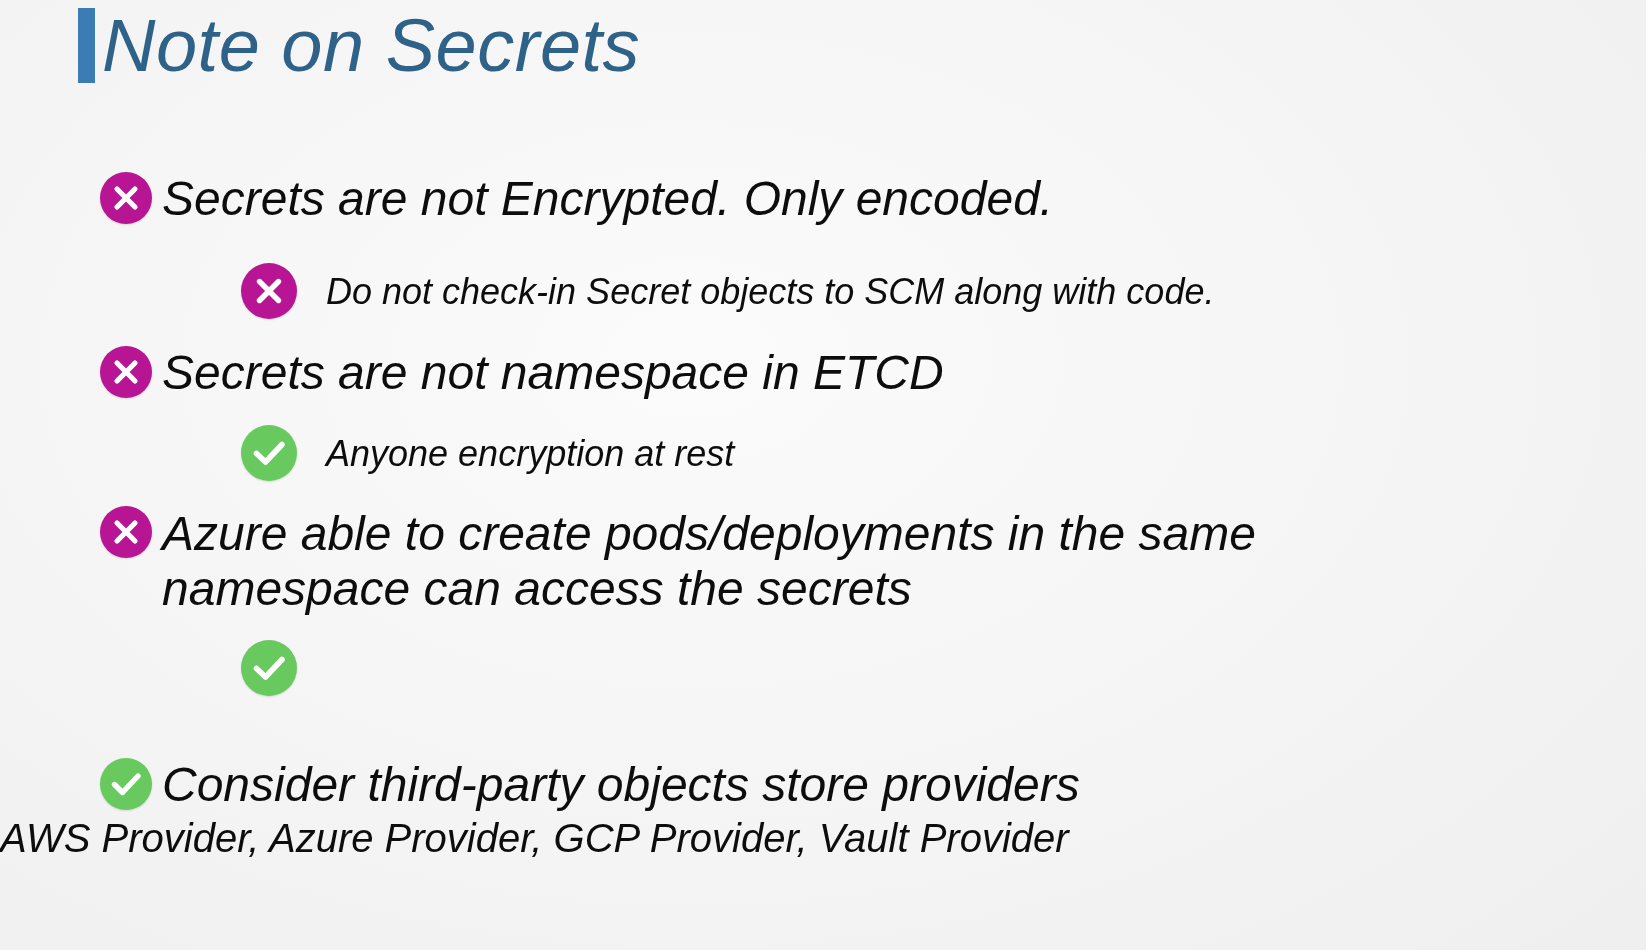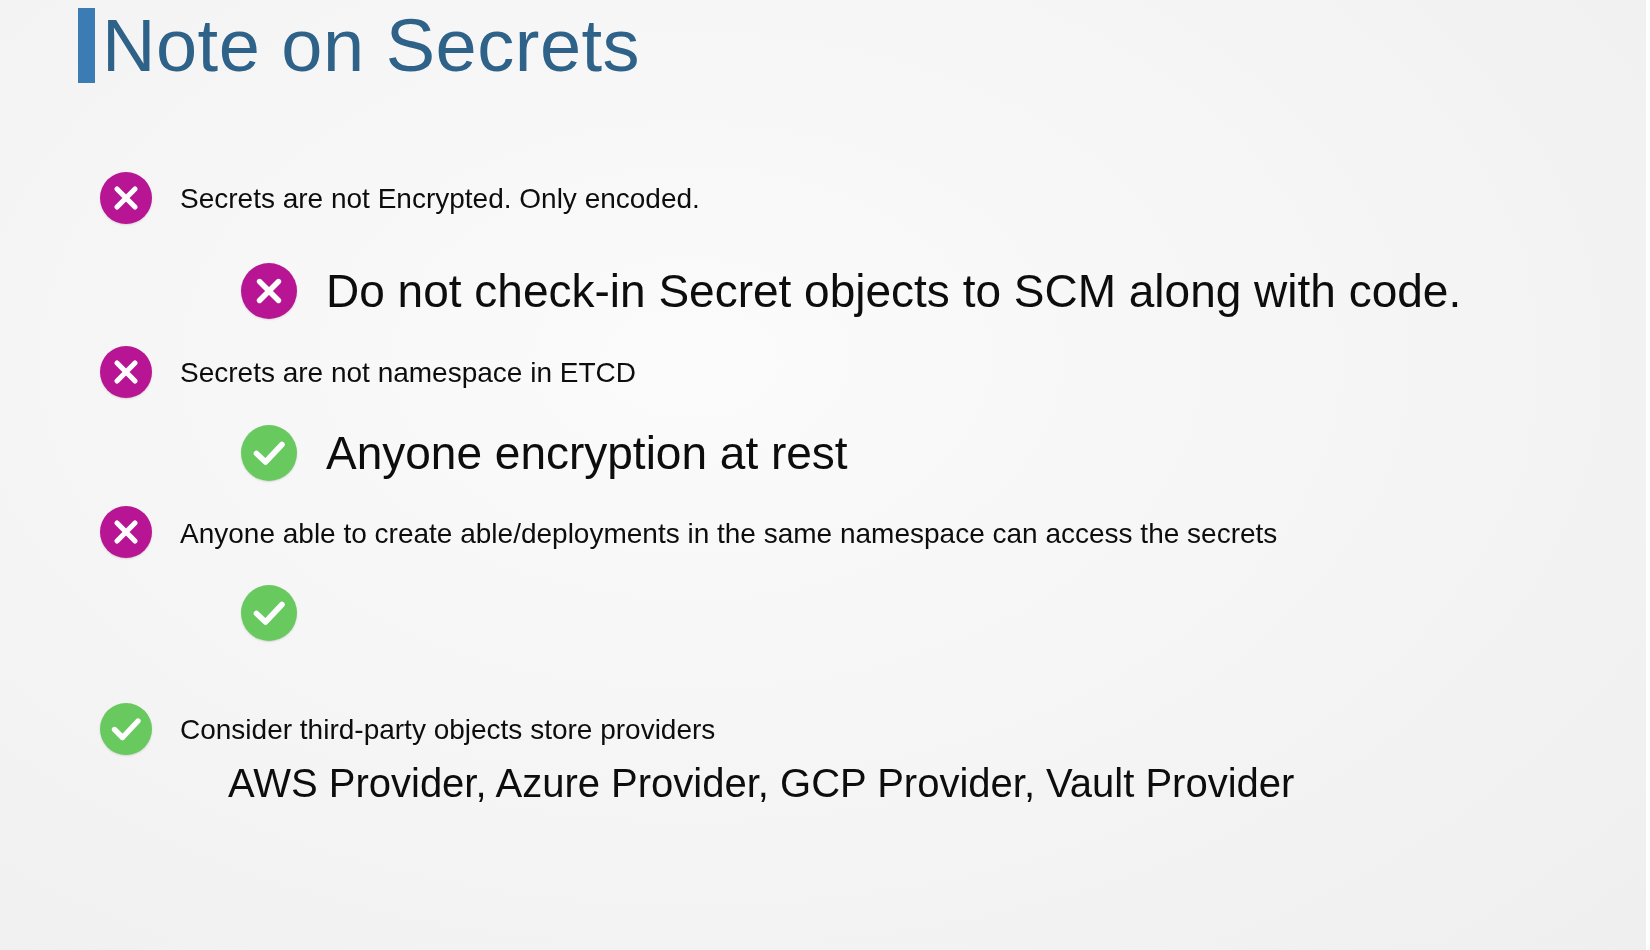--- a/index.html
+++ b/index.html
@@ -15,20 +15,21 @@
   }
 
   #slide {
     position: relative;
     width: 1646px;
     height: 950px;
     box-sizing: border-box;
     background:
       radial-gradient(ellipse 1400px 900px at 42% 38%, #fbfbfb 0%, #f5f5f5 48%, #eeeeee 100%);
     overflow: hidden;
+    font-style: italic;
   }
 
   
   .title-row {
     position: absolute;
     left: 78px;
     top: 8px;
     display: flex;
     align-items: center;
   }
@@ -75,29 +76,29 @@
 
   .txt {
     color: #0d0d0d;
     font-weight: 400;
   }
 
   
   .lvl1 { padding-left: 100px; }
   .lvl1 .icon { width: 52px; height: 52px; }
   .lvl1 .txt {
-    font-size: 28px;
+    font-size: 48px;
     line-height: 53px;
-    margin-left: 28px;
+    margin-left: 10px;
   }
   
   .lvl2 { padding-left: 241px; }
   .lvl2 .icon { width: 56px; height: 56px; }
   .lvl2 .txt {
-    font-size: 46px;
+    font-size: 36px;
     line-height: 57px;
     margin-left: 29px;
   }
 
   
   .lvl1 .txt.multi {
     line-height: 55px;
     max-width: 1180px;
   }
 
@@ -106,21 +107,20 @@
   .gap-b { height: 26px; }
   .gap-c { height: 26px; }
   .gap-d { height: 24px; }
   .gap-e { height: 62px; }
 
   
   .subline {
     font-size: 40px;
     line-height: 53px;
     color: #0d0d0d;
-    padding-left: 228px;
     margin-top: 1px;
   }
 </style>
 </head>
 <body>
 
 <div id="slide">
 
   <div class="title-row">
     <div class="title-bar"></div>
@@ -172,21 +172,21 @@
     </div>
 
     <div class="gap-d"></div>
 
     <div class="row lvl1">
       <div class="icon x">
         <svg width="52" height="52" viewBox="0 0 52 52" aria-hidden="true">
           <path d="M17 17 L35 35 M35 17 L17 35" stroke="#ffffff" stroke-width="5.2" stroke-linecap="round"></path>
         </svg>
       </div>
-      <div class="txt multi">Anyone able to create able/deployments in the same namespace can access the secrets</div>
+      <div class="txt multi">Azure able to create pods/deployments in the same namespace can access the secrets</div>
     </div>
 
     <div class="gap-d"></div>
 
     <div class="row lvl2">
       <div class="icon ok">
         <svg width="56" height="56" viewBox="0 0 56 56" aria-hidden="true">
           <path d="M15.5 28.5 L24.5 37 L41 19.5" fill="none" stroke="#ffffff" stroke-width="5.6" stroke-linecap="round" stroke-linejoin="round"></path>
         </svg>
       </div>

